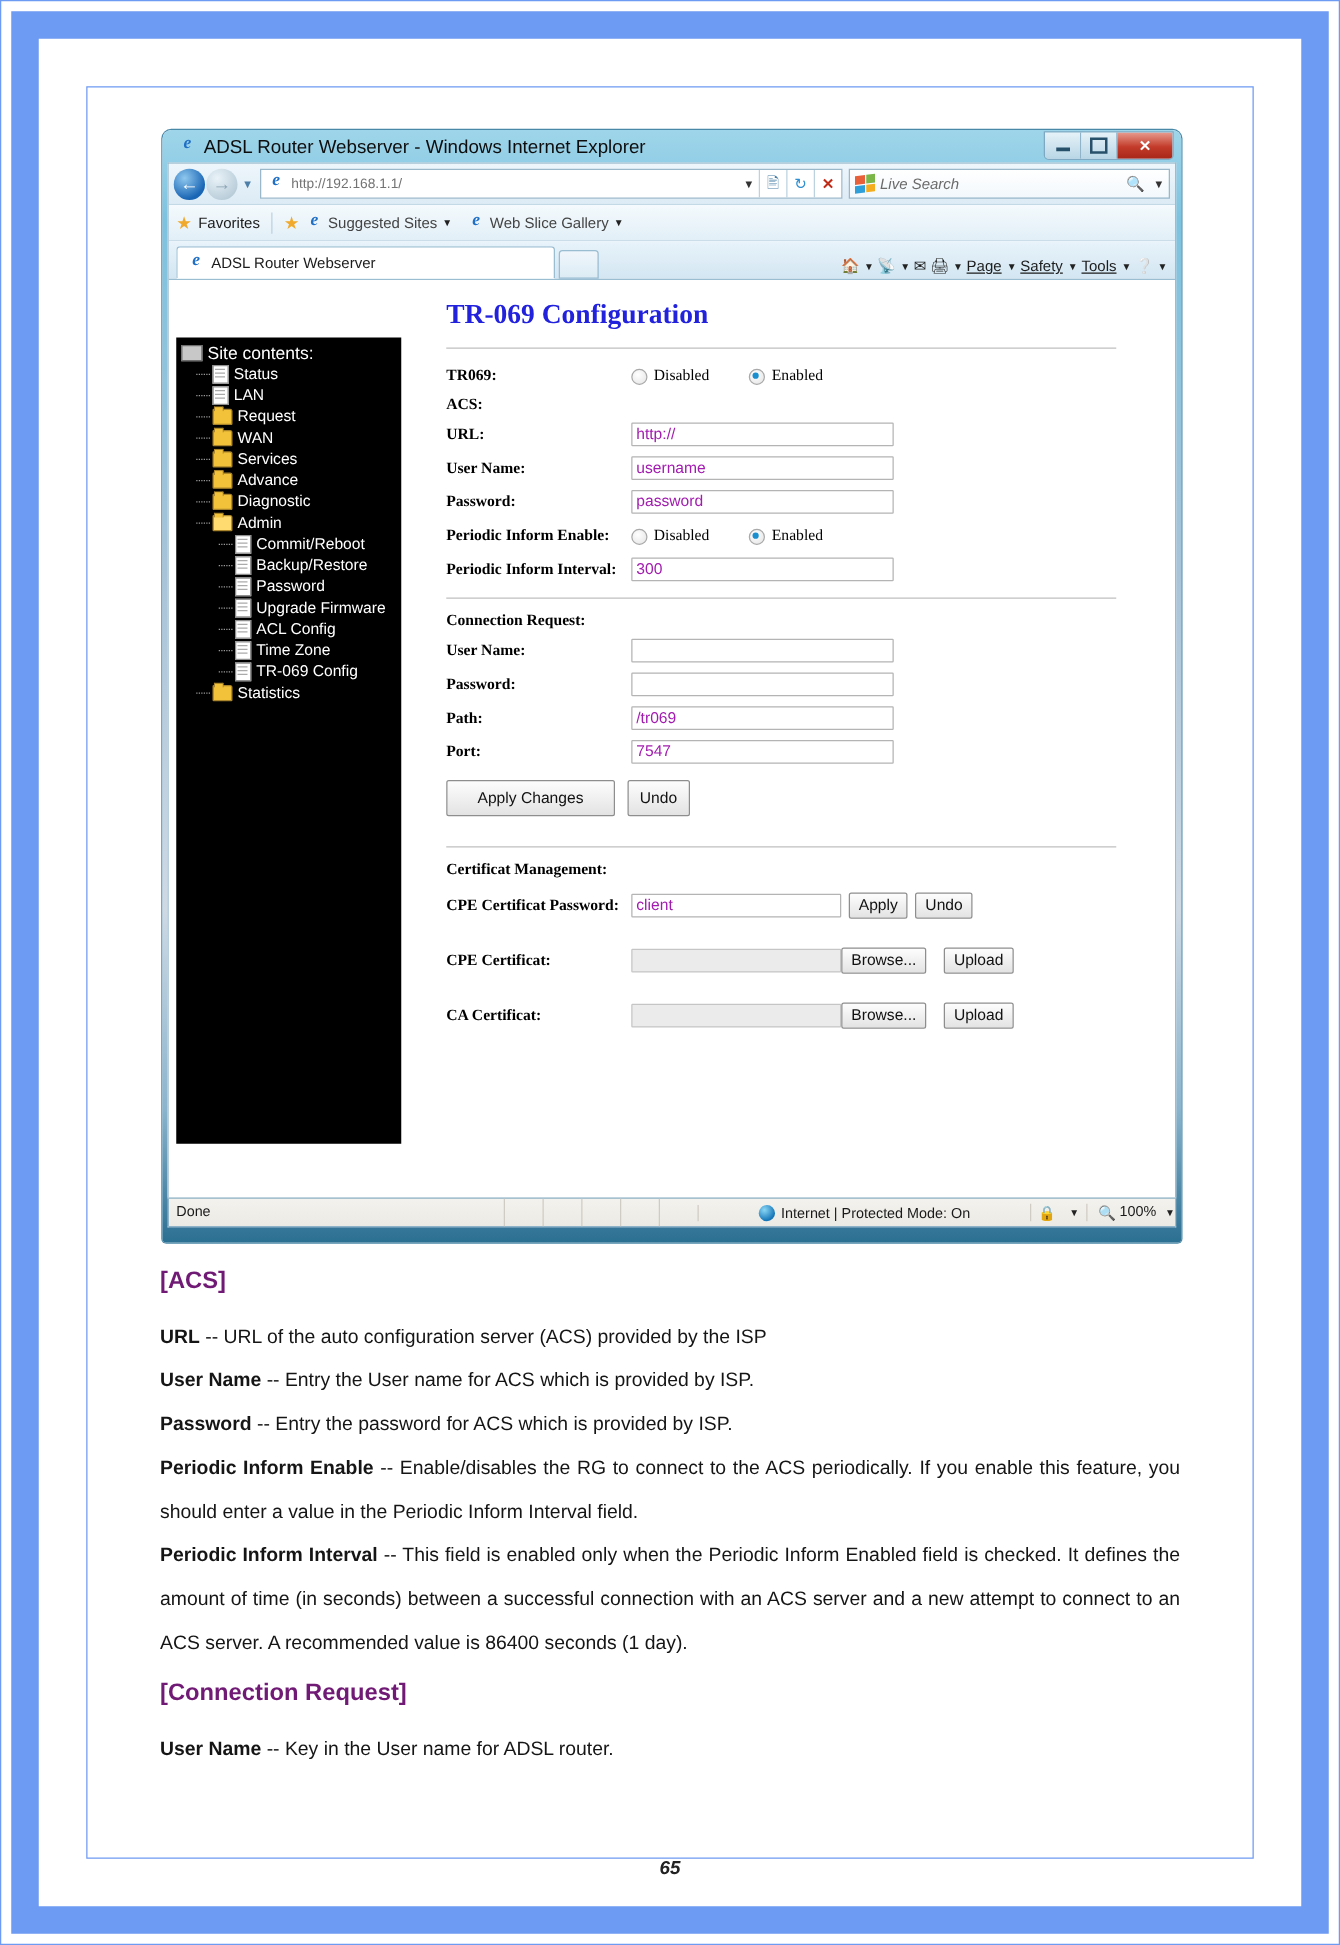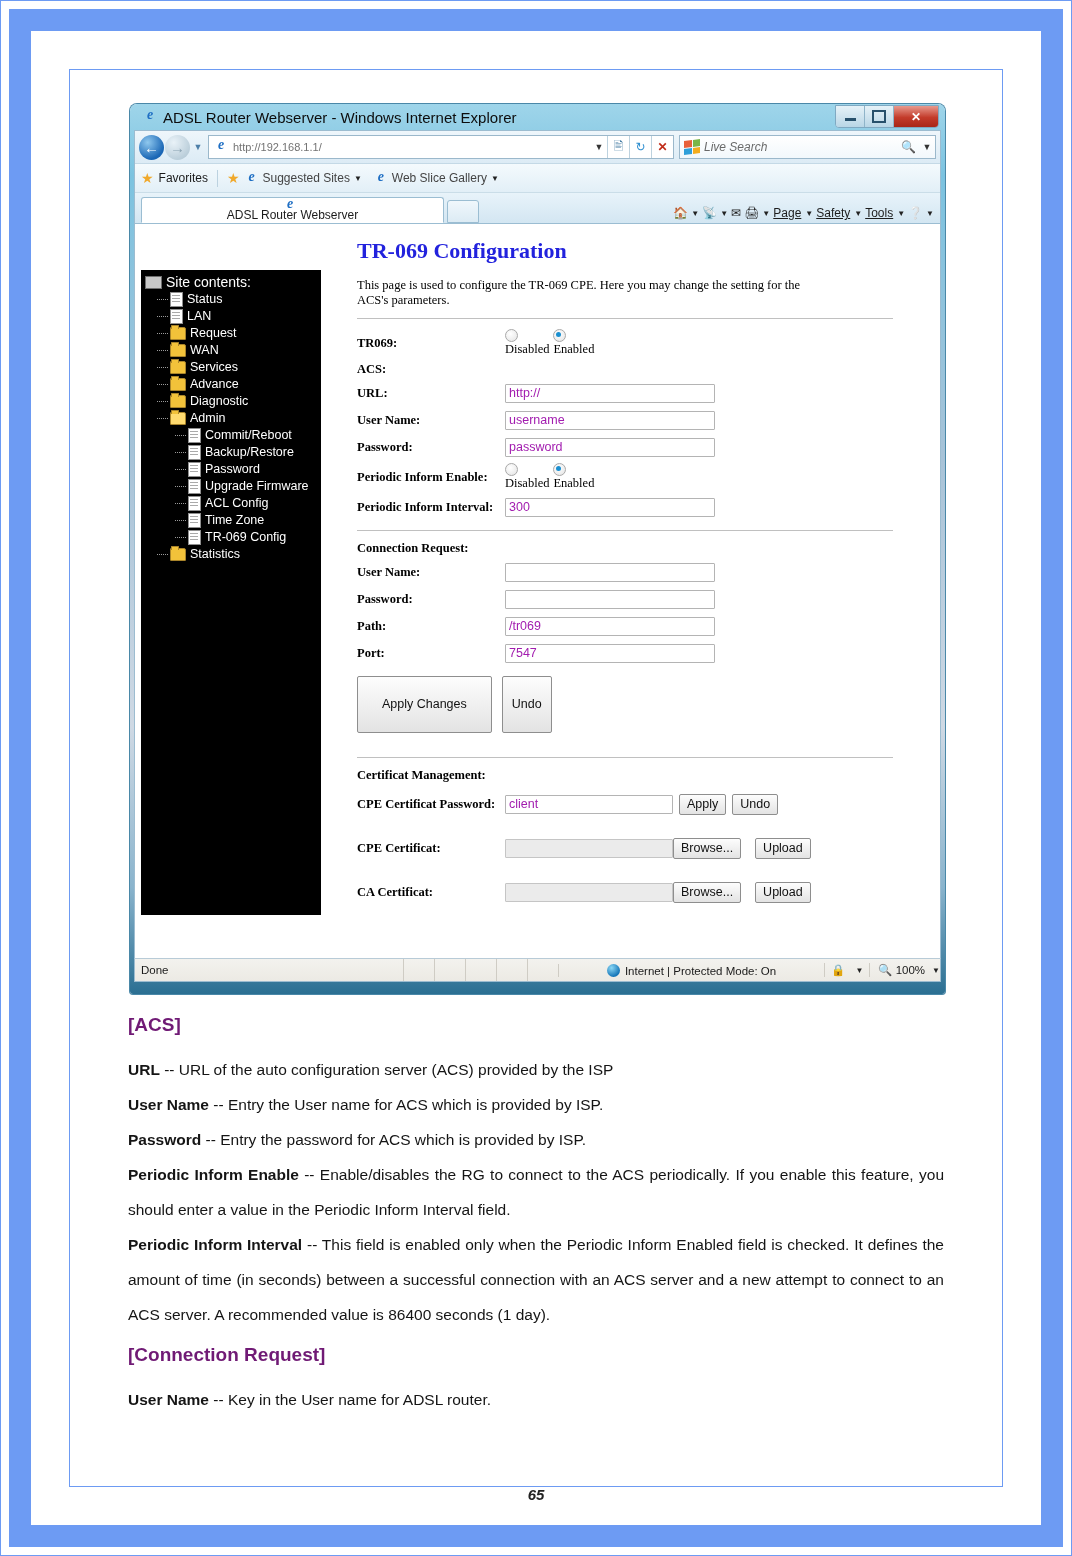--- a/index.html
+++ b/index.html
@@ -200,21 +200,20 @@
     height: 24px;
     min-width: 285px;
     background: #ffffff;
     border: 1px solid #9bbdd2;
     border-bottom: 1px solid #fff;
     border-radius: 3px 3px 0 0;
     display:flex; align-items:center;
     padding: 0 8px;
     font-size: 12px;
     color:#1b1b1b;
-    flex-direction:column;
   }
   .tab .ie-ico { width:14px;height:14px;margin-right:5px;position:relative;}
   .newtab {
     height: 21px; width: 30px;
     margin-left: 3px;
     background: linear-gradient(to bottom,#f0f7fc,#dcebf4);
     border: 1px solid #9bbdd2;
     border-radius: 3px 3px 0 0;
   }
   .cmdbar {
@@ -353,21 +352,21 @@
     font-family: "Liberation Sans", sans-serif;
     font-size: 12.5px;
     color: #a21caf;
     padding: 0 3px;
     box-sizing: border-box;
     line-height: 18px;
     border-radius: 1px;
   }
   .rm-input.disabled { background:#ebebeb; border:1px solid #c5c5c5; }
   .radio-grp { display:flex; align-items:center; }
-  .radio-opt { display:flex; align-items:flex-start; margin-right: 4px; font-size:12.5px;flex-direction:column;}
+  .radio-opt { display:flex; align-items:flex-end; margin-right: 32px; font-size:12.5px;}
   .radio {
     width: 11px; height: 11px;
     border-radius: 50%;
     border: 1px solid #a9a9a9;
     background: radial-gradient(circle at 40% 35%, #ffffff, #e3e3e3);
     margin-right: 5px;
     flex:none;
     position: relative;
   }
   .radio.on::after {
@@ -379,21 +378,21 @@
   .btn {
     font-family: "Liberation Sans", sans-serif;
     font-size: 12.5px;
     background: linear-gradient(to bottom,#fdfdfd,#e3e3e3);
     border: 1px solid #8e8e8e;
     border-radius: 2px;
     padding: 2px 9px;
     color: #111;
     line-height: 15px;
   }
-  .btn.wide { padding: 20px 24px; }
+  .btn.wide { padding: 6px 24px; }
   .btn.sm { padding: 2px 7px; }
   .btn-row { display:flex; margin: 12px 0 0 12px; gap: 10px; }
 
   
   .ie-status {
     height: 24px;
     background: linear-gradient(to bottom,#f3f2ee,#eceae4);
     border: 1px solid #9cbcd0;
     border-top: 1px solid #b8cbd7;
     display: flex;
@@ -648,21 +647,20 @@
             <div class="tree-node ind1">
               <span class="dotline"></span>
               <span class="ico-folder"></span>
               <span>Statistics</span>
             </div>
           </div>
       </div>
 
       <div class="router-main">
         <div class="rm-title">TR-069 Configuration</div>
-        <div class="rm-desc">This page is used to configure the TR-069 CPE. Here you may change the setting for the ACS's parameters.</div>
         <hr class="rm-hr">
 
         <div class="rm-row">
           <span class="rm-label">TR069:</span>
           <span class="radio-grp">
             <span class="radio-opt">
               <span class="radio"></span>
               <span>Disabled</span>
             </span>
             <span class="radio-opt">

